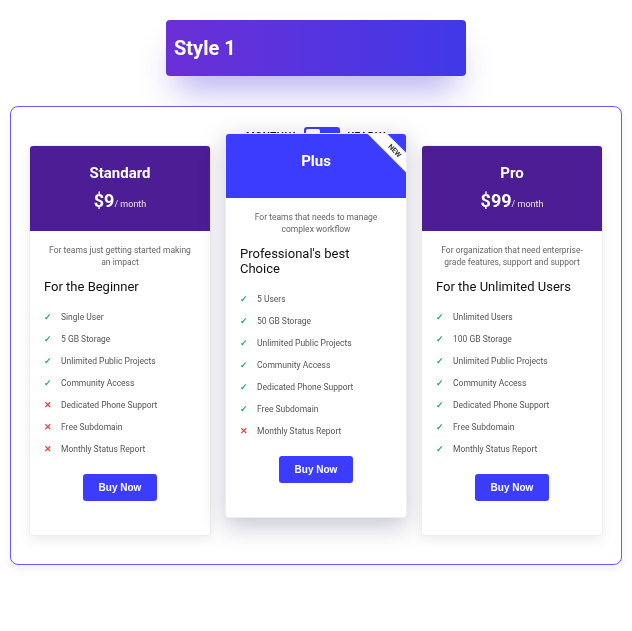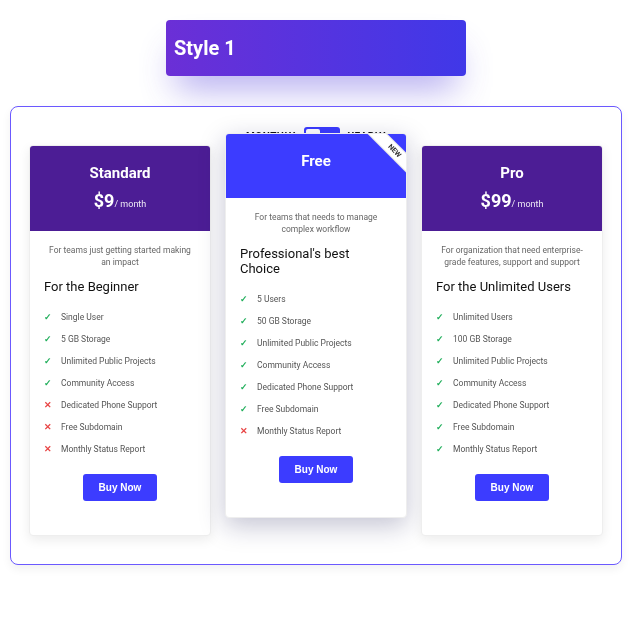--- a/index.html
+++ b/index.html
@@ -221,21 +221,21 @@
         </ul>
         <div class="buy-row">
           <button class="buy-btn">Buy Now</button>
         </div>
       </div>
     </div>
 
     <div class="card featured">
       <div class="ribbon">NEW</div>
       <div class="card-header blue">
-        <div class="plan-name">Free</div>
+        <div class="plan-name">Plus</div>
       </div>
       <div class="card-body">
         <div class="card-desc">For teams that needs to manage complex workflow</div>
         <div class="card-sub">Professional's best Choice</div>
         <ul class="features">
           <li>
               <span class="ico ok">✓</span>
               <span>5 Users</span>
             </li>
           <li>

